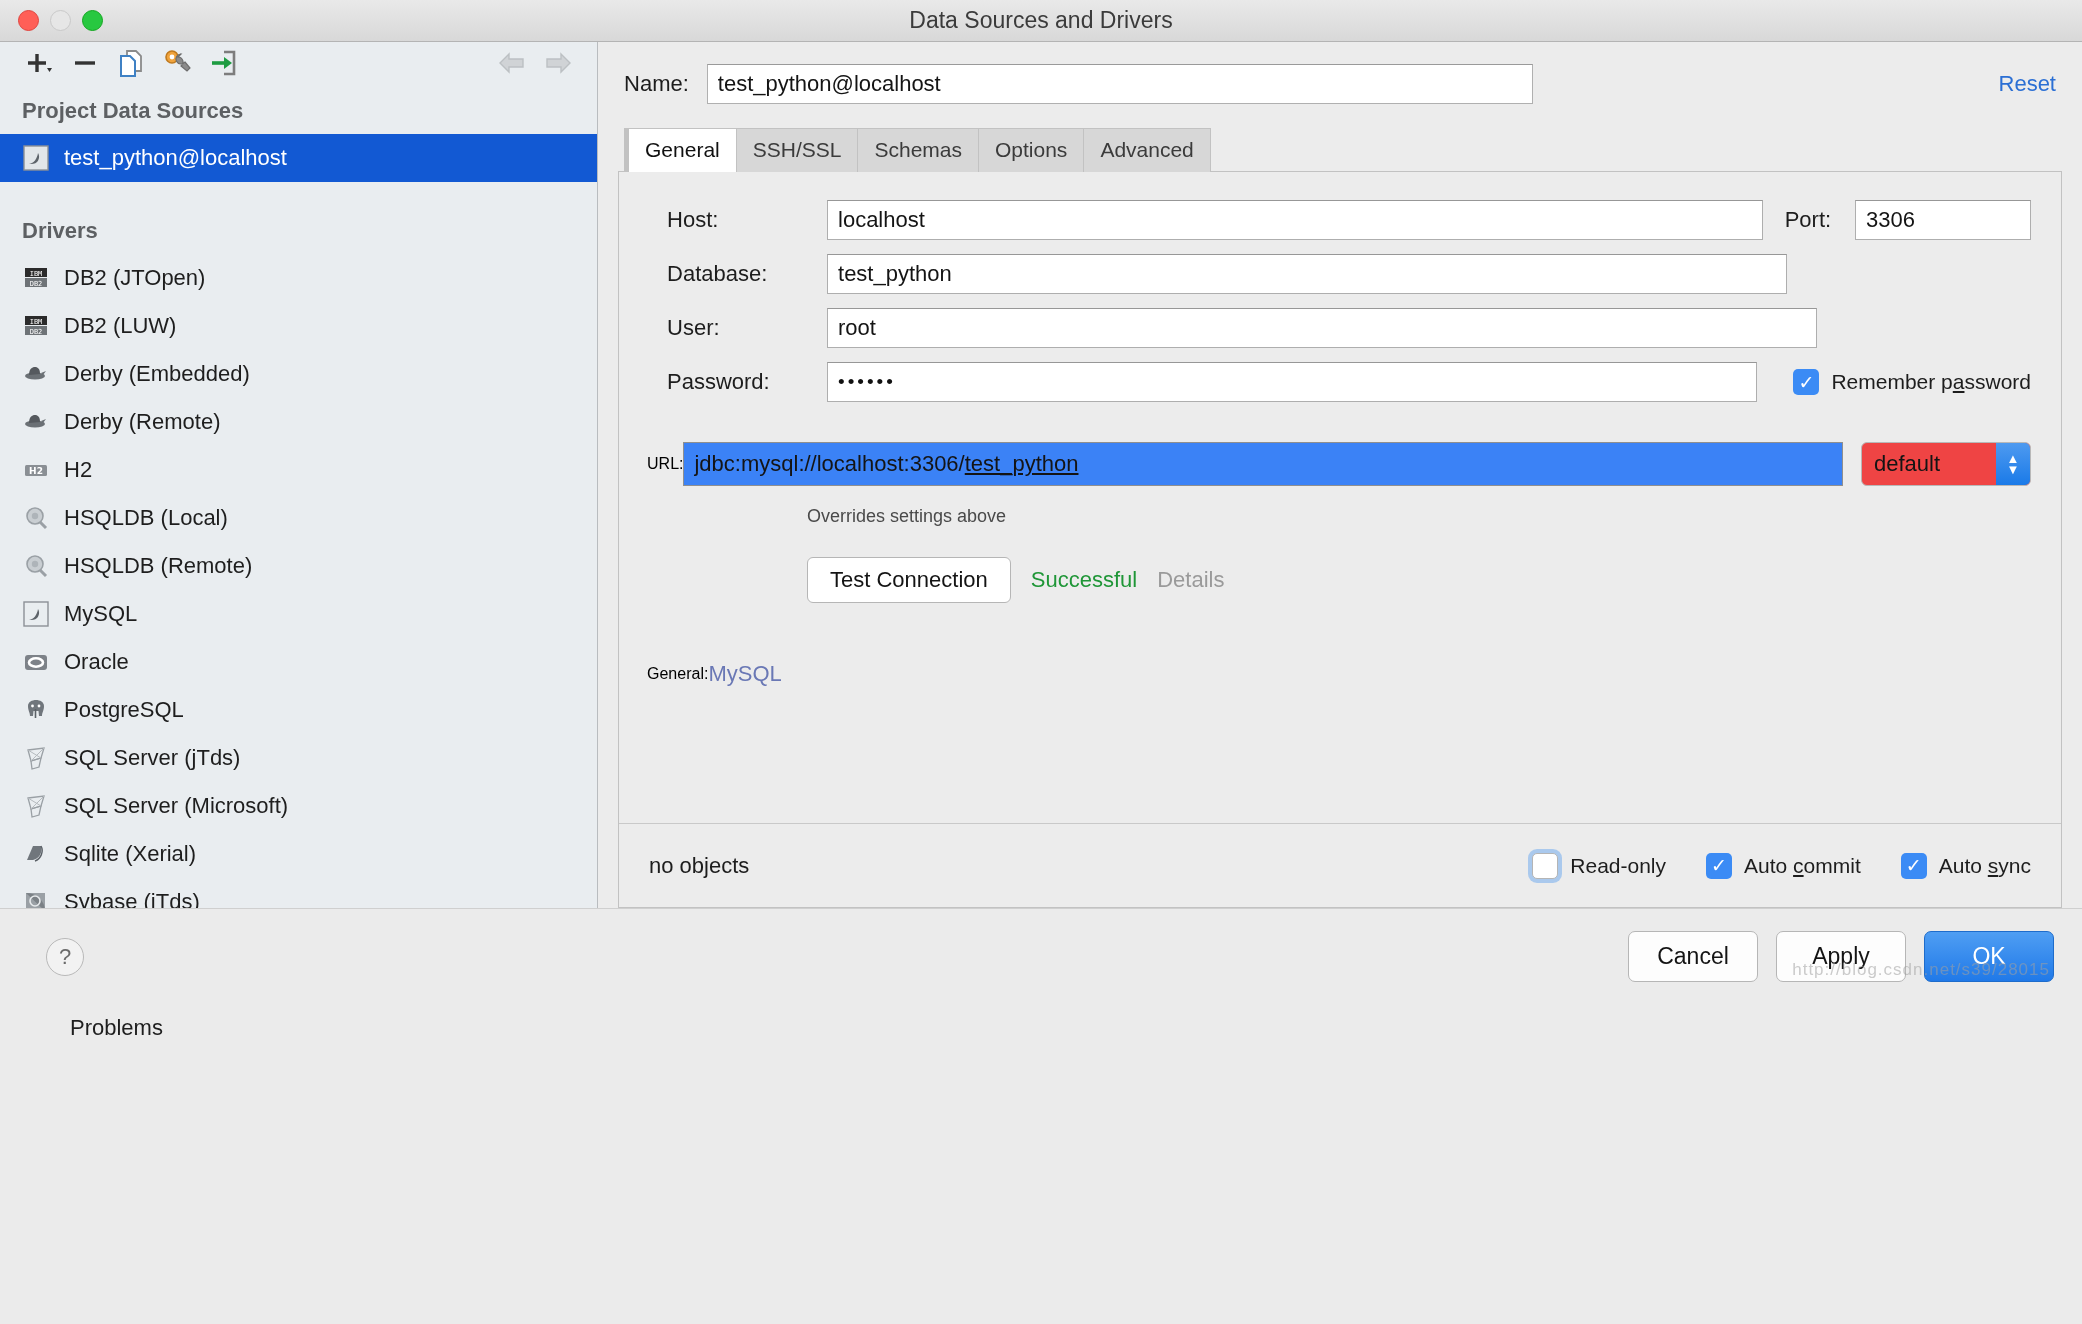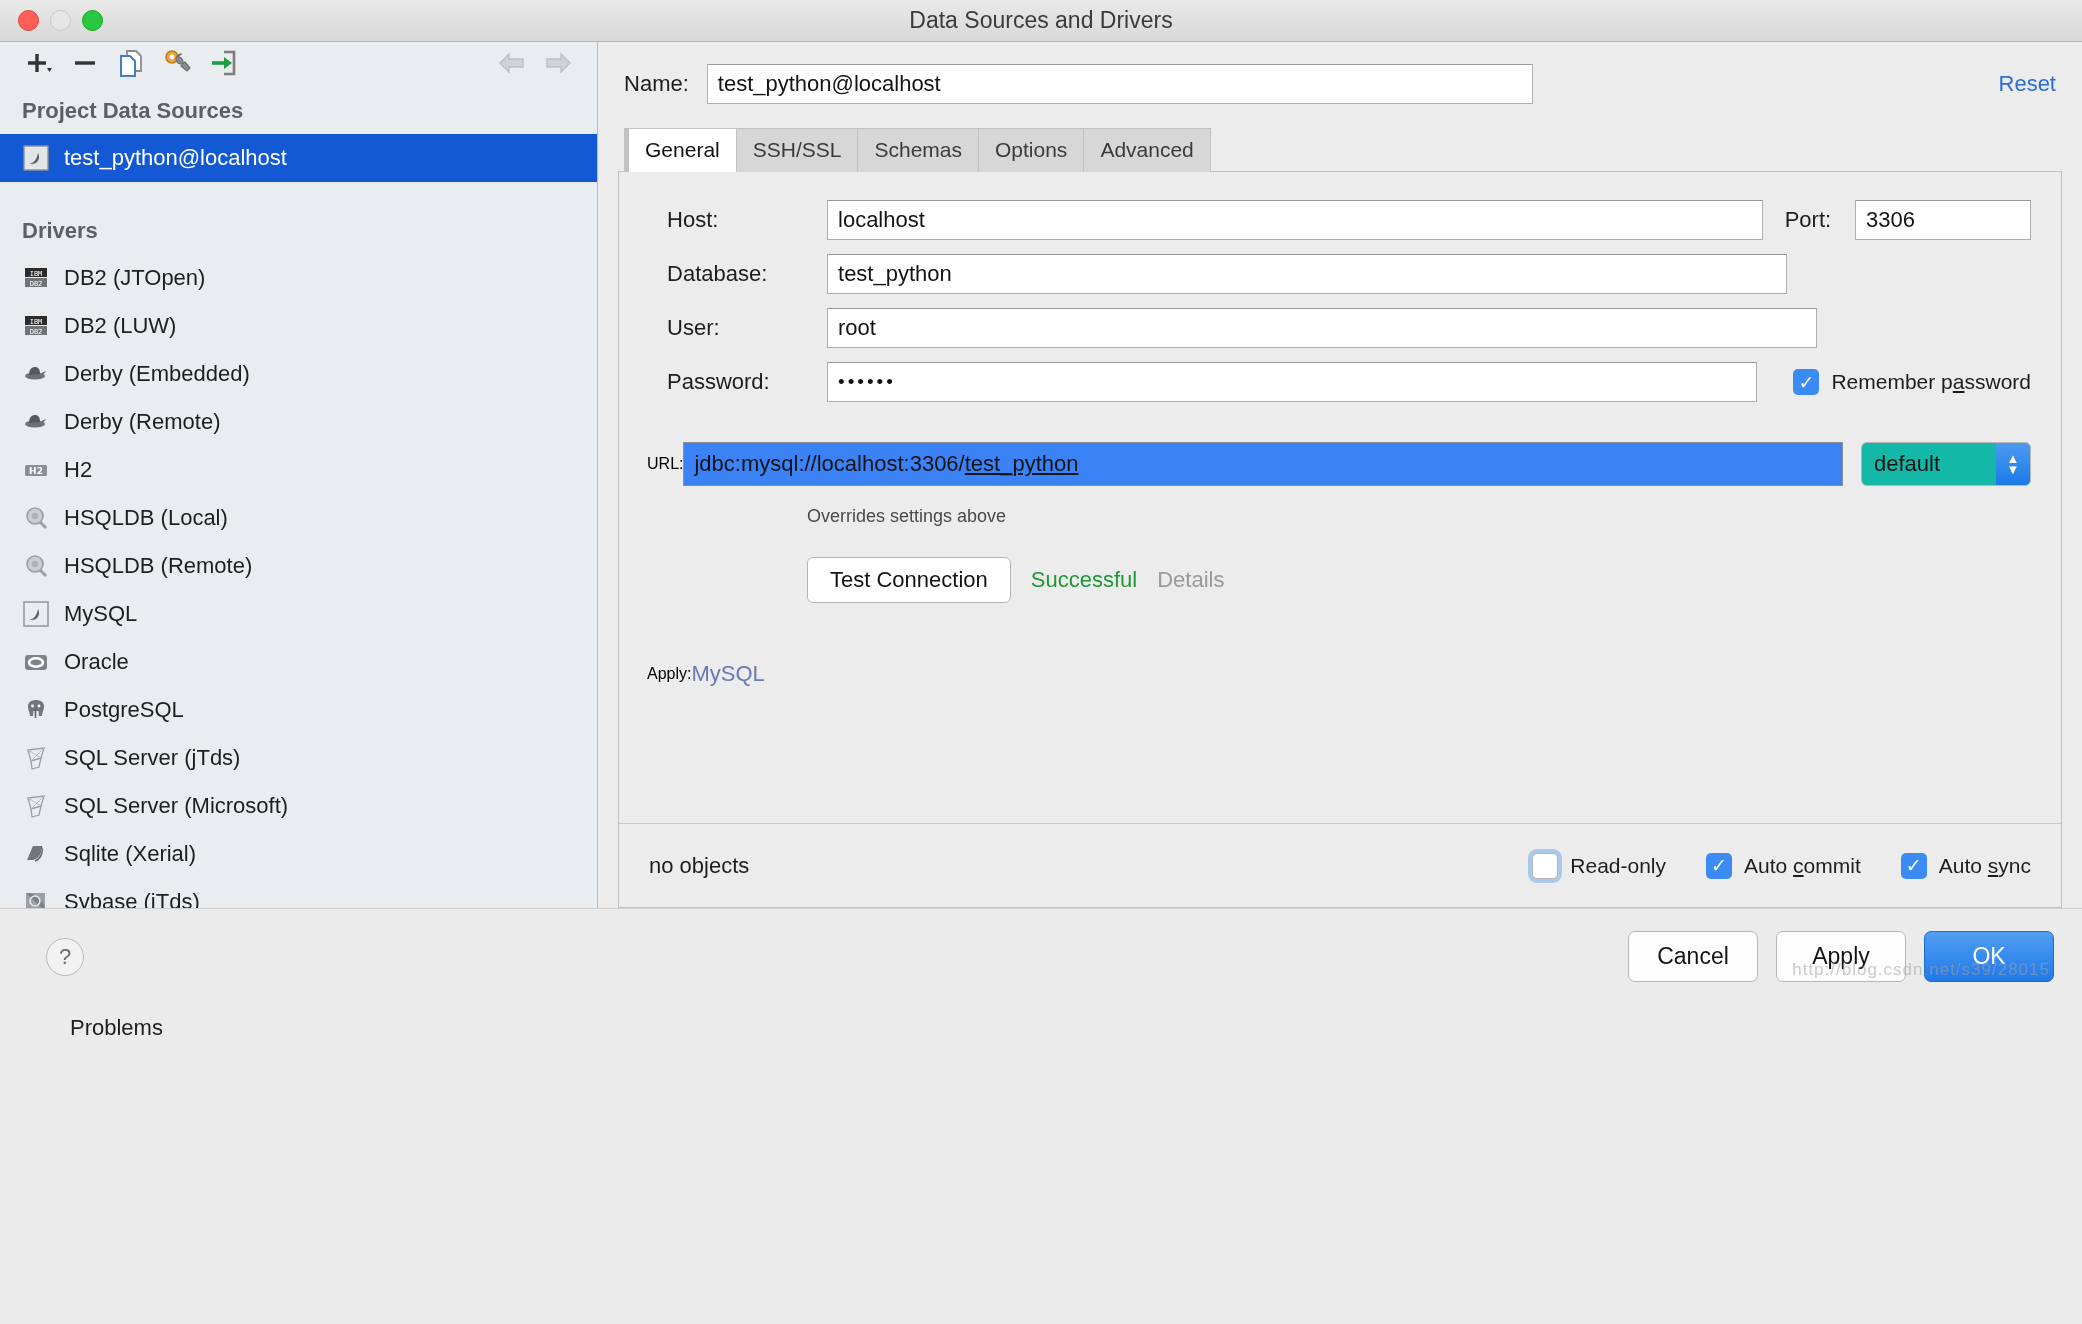--- a/index.html
+++ b/index.html
@@ -223,21 +223,21 @@
     border: 1px solid #8f8f8f;
     font-size: 22px;
     color: #141414;
     padding: 0 10px;
     display: flex; align-items: center;
   }
   .url-input .uline { text-decoration: underline; }
   .combo {
     margin-left: 18px;
     width: 170px; height: 44px;
-    background: #14b8a6;
+    background: #ef4444;
     border: 1px solid #b8b8b8;
     border-radius: 6px;
     display: flex; align-items: center;
     font-size: 22px; color: #141414;
     padding-left: 12px;
     position: relative;
     overflow: hidden;
     flex: 0 0 170px;
   }
   .combo .stepper {
@@ -655,21 +655,21 @@
 
           <div class="overrides">Overrides settings above</div>
 
           <div class="test-row">
             <div class="btn">Test Connection</div>
             <div class="successful">Successful</div>
             <div class="details">Details</div>
           </div>
 
           <div class="driver-row">
-            <div class="lbl-cell">Apply:</div>
+            <div class="lbl-cell">General:</div>
             <div class="driver-link">MySQL</div>
           </div>
         </div>
 
         <div class="panel-spacer"></div>
 
         <div class="panel-footer">
           <div class="no-objects">no objects</div>
           <div class="footer-checks">
 

